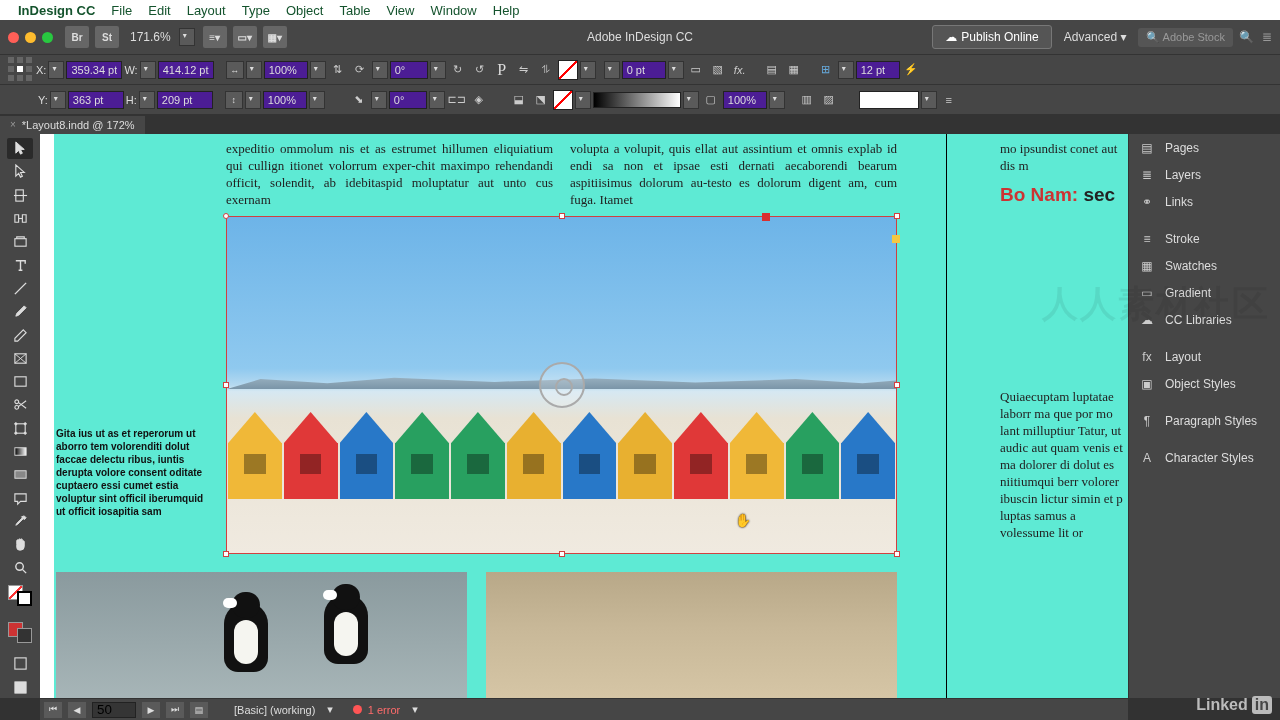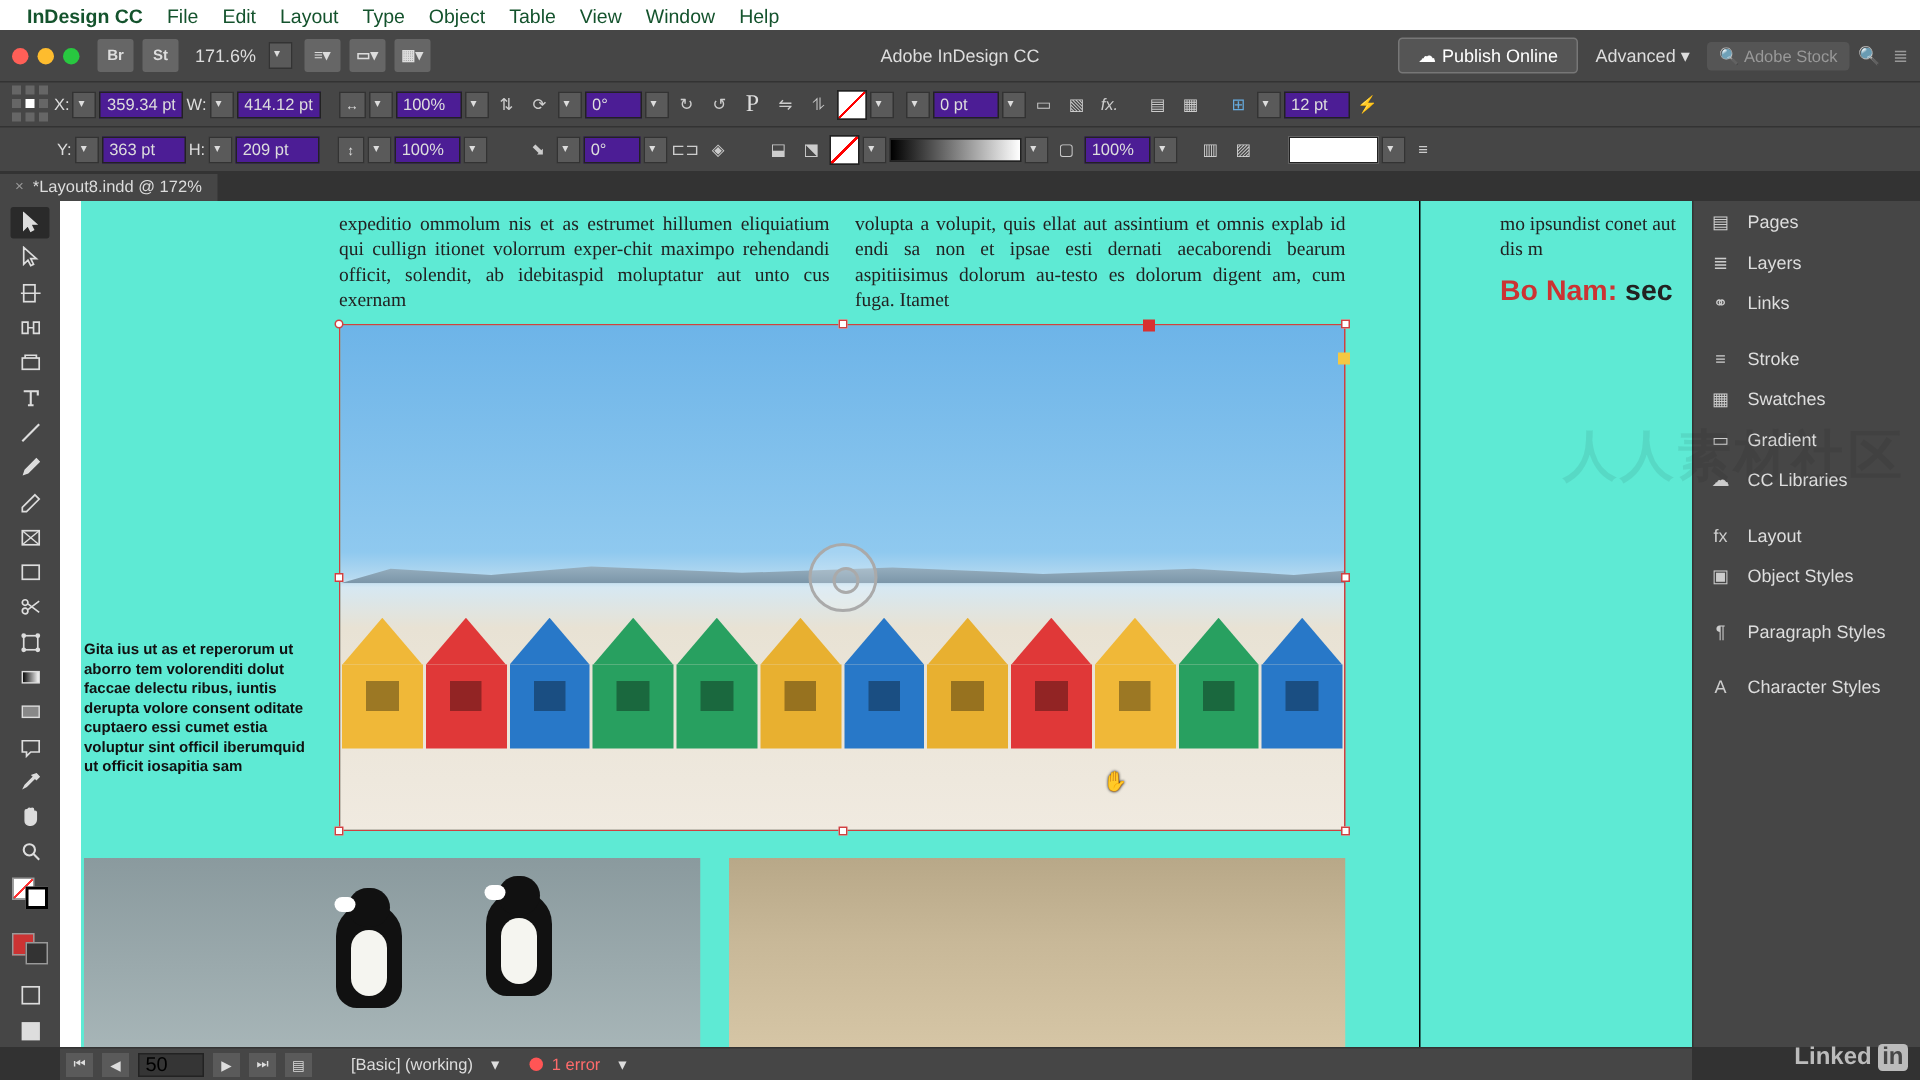--- a/index.html
+++ b/index.html
@@ -491,20 +491,21 @@
     </div>
   </div>
 
 <div class="workarea">
 <div class="canvas">
 
   <div class="txtcol" style="top:6px; left:172px; width:327px">expeditio ommolum nis et as estrumet hillumen eliquiatium qui cullign itionet volorrum exper-chit maximpo rehendandi officit, solendit, ab idebitaspid moluptatur aut unto cus exernam</div>
   <div class="txtcol" style="top:6px; left:516px; width:327px">volupta a volupit, quis ellat aut assintium et omnis explab id endi sa non et ipsae esti dernati aecaborendi bearum aspitiisimus dolorum au-testo es dolorum digent am, cum fuga. Itamet</div>
   <div class="txtcol" style="top:6px; left:946px; width:130px; text-align:left">mo ipsundist conet aut dis m</div>
   <div class="txtcol headline" style="top:52px; left:946px; width:130px; font-size:19px; text-align:left"><span class="red">Bo Nam:</span><span> sec</span></div>
+  <div class="txtcol" style="top:254px; left:946px; width:130px; text-align:left">   Quiaecuptam luptatae laborr ma que por mo lant milluptiur Tatur, ut audic aut quam venis et ma dolorer di dolut es niitiumqui berr volorer ibuscin lictur simin et p luptas samus a volessume lit or</div>
 
   <div class="caption" style="top:293px; left:2px">Gita ius ut as et reperorum ut aborro tem volorenditi dolut faccae delectu ribus, iuntis derupta volore consent oditate cuptaero essi cumet estia voluptur sint officil iberumquid ut officit iosapitia sam</div>
 
   <div class="imgframe" style="top:82px; left:172px; width:671px; height:338px">
     <div class="beach">
       <div class="mountains"></div>
       <div class="huts" id="huts">
             <div class="hut">
               <div class="roof" style="background:#f0b838"></div>
               <div class="body" style="background:#f0b838">

